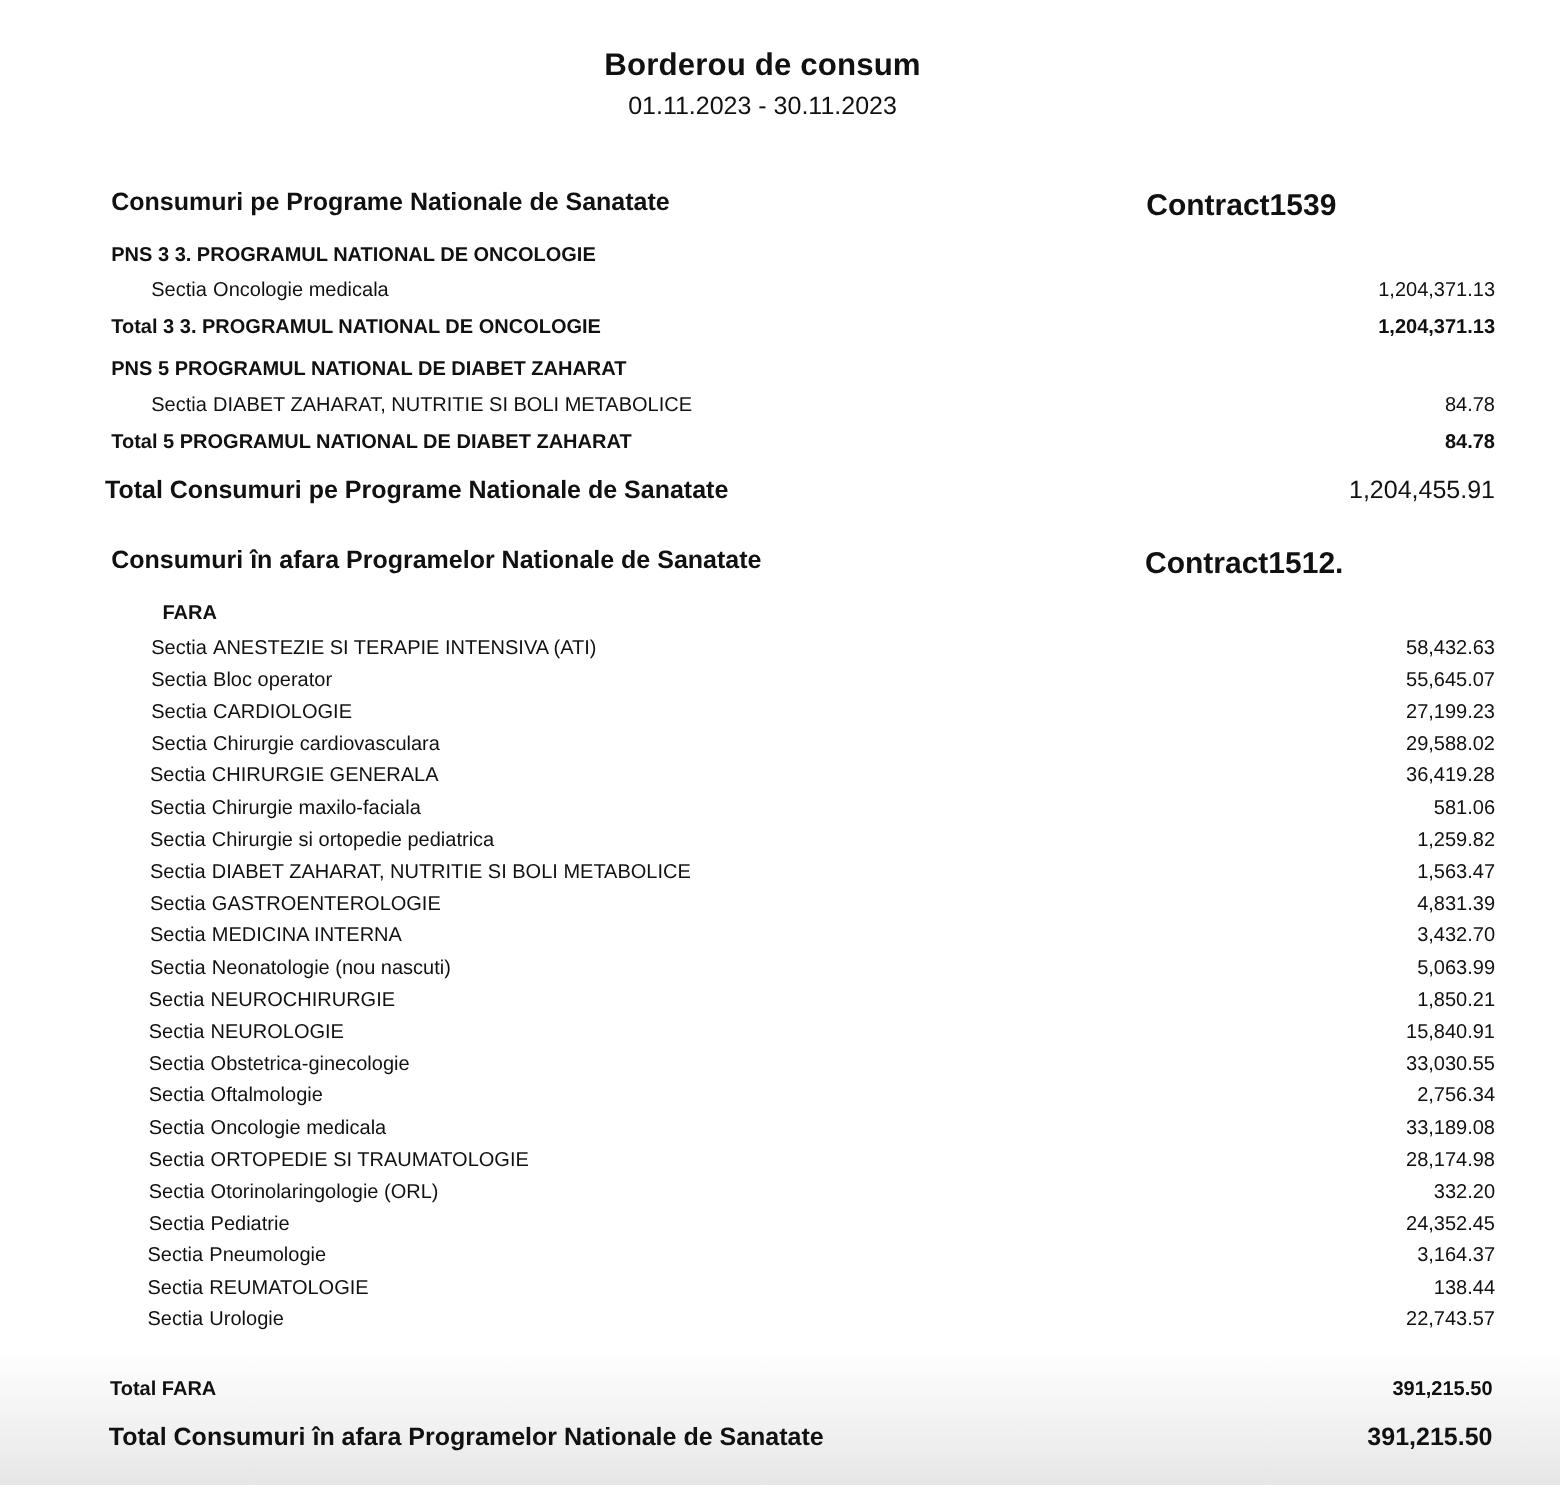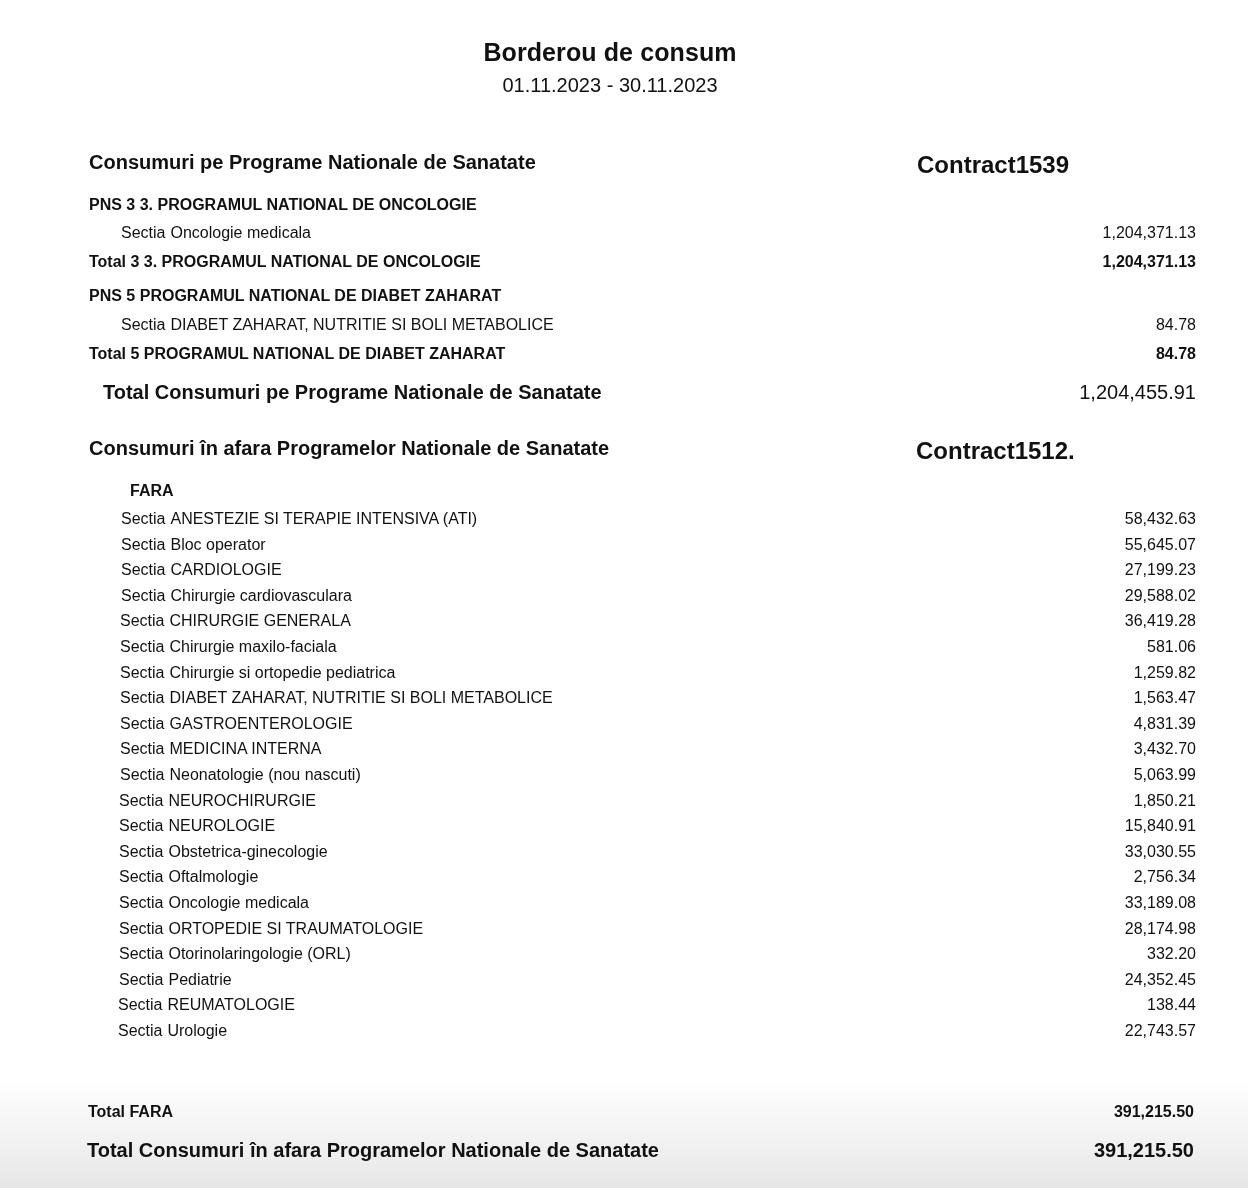--- a/index.html
+++ b/index.html
@@ -34,21 +34,21 @@
   .prog-head .lbl { left: 89px; font-size: 16px; font-weight: bold; }
   .prog-head .pns { font-size: 16px; }
 
   .sectie .lbl { left: 121px; font-size: 16px; }
   .sectie .amt { font-size: 16px; }
   .sectie .pfx { margin-right: 5px; }
 
   .prog-total .lbl { left: 89px; font-size: 16px; font-weight: bold; }
   .prog-total .amt { font-size: 16px; font-weight: bold; }
 
-  .grand-total .lbl { left: 103px; font-size: 20px; font-weight: bold; }
+  .grand-total .lbl { left: 84px; font-size: 20px; font-weight: bold; }
   .grand-total .amt { font-size: 20px; font-weight: normal; }
 
   .fara-head .lbl { left: 130px; font-size: 16px; font-weight: bold; }
   .fara-total .lbl { left: 88px; font-size: 16px; font-weight: bold; }
   .fara-total .amt { font-size: 16px; font-weight: bold; right: 54px; }
   .fara-grand .lbl { left: 87px; font-size: 20px; font-weight: bold; }
   .fara-grand .amt { font-size: 20px; font-weight: bold; right: 54px; }
 
   #fara-list { position: absolute; left: 0; top: 510px; width: 1248px; }
   #fara-list .row { position: relative; height: 25.6px; }
@@ -175,20 +175,24 @@
     </div>
     <div class="row sectie">
       <span class="lbl" style="left: 119px;"><span class="pfx">Sectia</span><span>Otorinolaringologie (ORL)</span></span>
       <span class="amt">332.20</span>
     </div>
     <div class="row sectie">
       <span class="lbl" style="left: 119px;"><span class="pfx">Sectia</span><span>Pediatrie</span></span>
       <span class="amt">24,352.45</span>
     </div>
     <div class="row sectie">
+      <span class="lbl" style="left: 118px;"><span class="pfx">Sectia</span><span>Pneumologie</span></span>
+      <span class="amt">3,164.37</span>
+    </div>
+    <div class="row sectie">
       <span class="lbl" style="left: 118px;"><span class="pfx">Sectia</span><span>REUMATOLOGIE</span></span>
       <span class="amt">138.44</span>
     </div>
     <div class="row sectie">
       <span class="lbl" style="left: 118px;"><span class="pfx">Sectia</span><span>Urologie</span></span>
       <span class="amt">22,743.57</span>
     </div>
   </div>
 
 <div class="row fara-total" style="top:1103px;">

